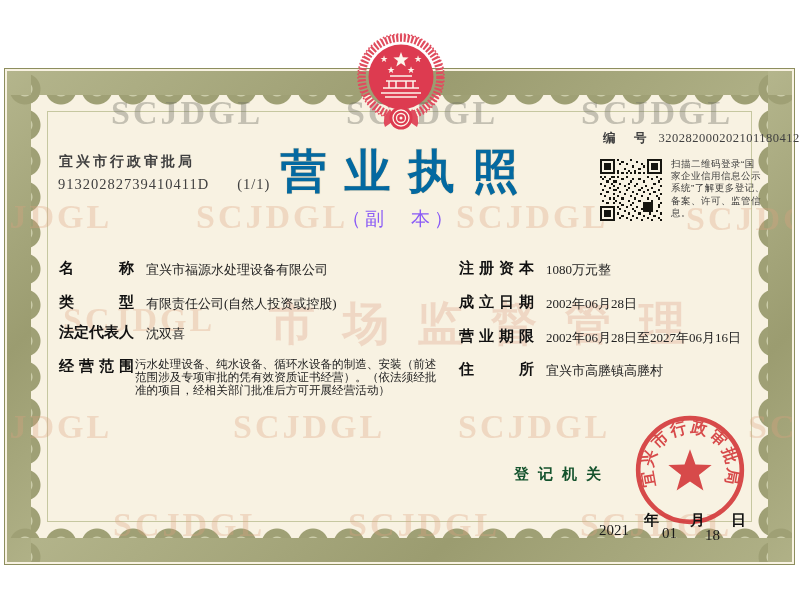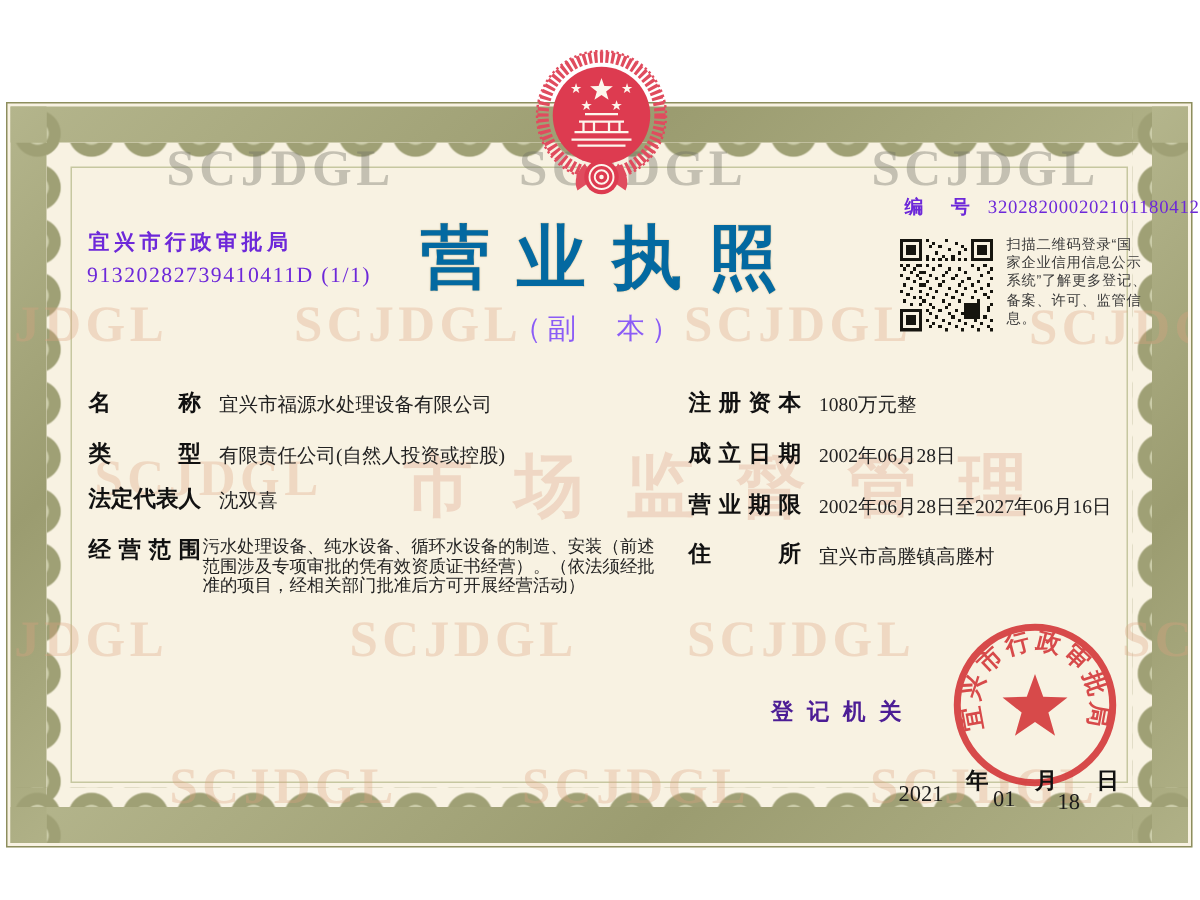--- a/index.html
+++ b/index.html
@@ -29,40 +29,40 @@
        background-image:radial-gradient(circle at 19px 18px,#cbcca9 7px,#9fa075 8px 15px,rgba(0,0,0,0) 16px);}
   .inner-frame{position:absolute;inset:42px;border:1px solid #c6c7a0;z-index:1;}
   
   .wm-layer{position:absolute;inset:2px;overflow:hidden;z-index:2;pointer-events:none;padding-left:28px;}
   .wm{position:absolute;font:bold 34px "Liberation Serif","DejaVu Serif",serif;
       letter-spacing:3px;color:rgba(222,163,126,0.32);white-space:nowrap;}
   .wm.gray{color:rgba(110,110,100,0.38);}
   .wm-center{position:absolute;left:262px;top:222px;font:bold 46px "Liberation Sans",sans-serif;
       letter-spacing:28px;color:rgba(215,148,120,0.28);white-space:nowrap;}
   
-  .tx{position:absolute;z-index:4;color:#6d28d9;white-space:nowrap;}
+  .tx{position:absolute;z-index:4;color:#404040;white-space:nowrap;}
   .credit-label{left:54px;top:84px;font-weight:bold;font-size:14px;letter-spacing:3px;}
   .credit-value{left:53px;top:107px;font-family:"Liberation Serif",serif;font-size:14.5px;letter-spacing:1px;}
-  .credit-page{margin-left:5px;}
+  .credit-page{margin-left:28px;}
   .title{left:0;right:0;top:72px;text-align:center;font-weight:bold;font-size:46px;
       letter-spacing:18px;text-indent:18px;color:#0369a1;text-shadow:0 0 1px rgba(140,100,20,.55);}
   .subtitle{left:0;right:0;top:137px;text-align:center;font-size:19px;letter-spacing:4px;color:#8b5cf6;}
   .serial{left:598px;top:61px;font-size:12.5px;}
   .serial .s-label{font-weight:bold;letter-spacing:3px;}
   .serial .s-value{font-family:"Liberation Serif",serif;margin-left:9px;letter-spacing:0.5px;}
   .qr{position:absolute;left:595px;top:90px;width:62px;height:62px;z-index:4;}
   .qr-caption{position:absolute;left:666px;top:89px;width:106px;z-index:4;
       font-size:9.5px;line-height:12.2px;color:#3a3a3a;letter-spacing:0.5px;}
   .lab{font-weight:bold;font-size:15px;color:#111;}
   .ls5{letter-spacing:5px;}
   .val{font-family:"Liberation Serif","DejaVu Serif",serif;font-size:13px;color:#222;}
   .val-sm{font-family:"Liberation Serif",serif;font-size:13px;color:#222;}
   .scope{white-space:normal;width:318px;font-family:"Liberation Serif",serif;
       font-size:11.6px;line-height:13px;color:#222;margin-left:12px;}
-  .reg-label{left:509px;top:396px;font-weight:bold;font-size:15px;letter-spacing:9px;color:#4c1d95;}
+  .reg-label{left:509px;top:396px;font-weight:bold;font-size:15px;letter-spacing:9px;color:#14532d;}
   .date-lab{font-weight:bold;font-size:15px;color:#111;z-index:7;}
   .date-num{font-family:"Liberation Serif",serif;font-size:15px;color:#1a1a1a;z-index:7;}
   .seal{position:absolute;left:628px;top:344px;width:114px;height:114px;z-index:6;opacity:0.9;}
   .emblem{position:absolute;left:351px;top:-40px;width:90px;height:104px;z-index:5;}
 </style>
 </head>
 <body>
 
 <div class="certificate">
 

